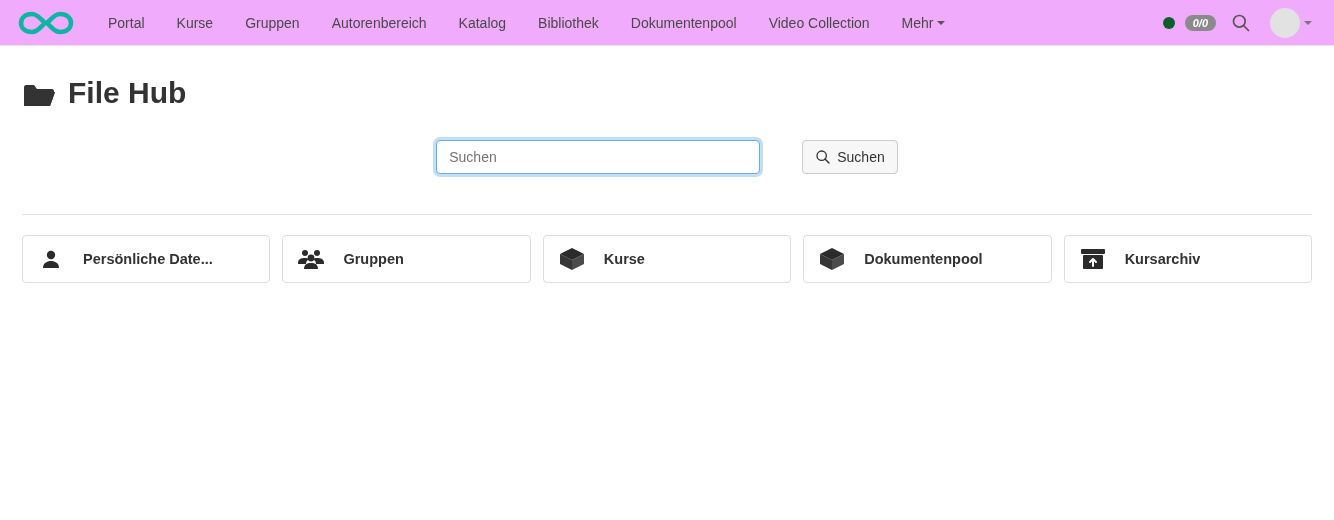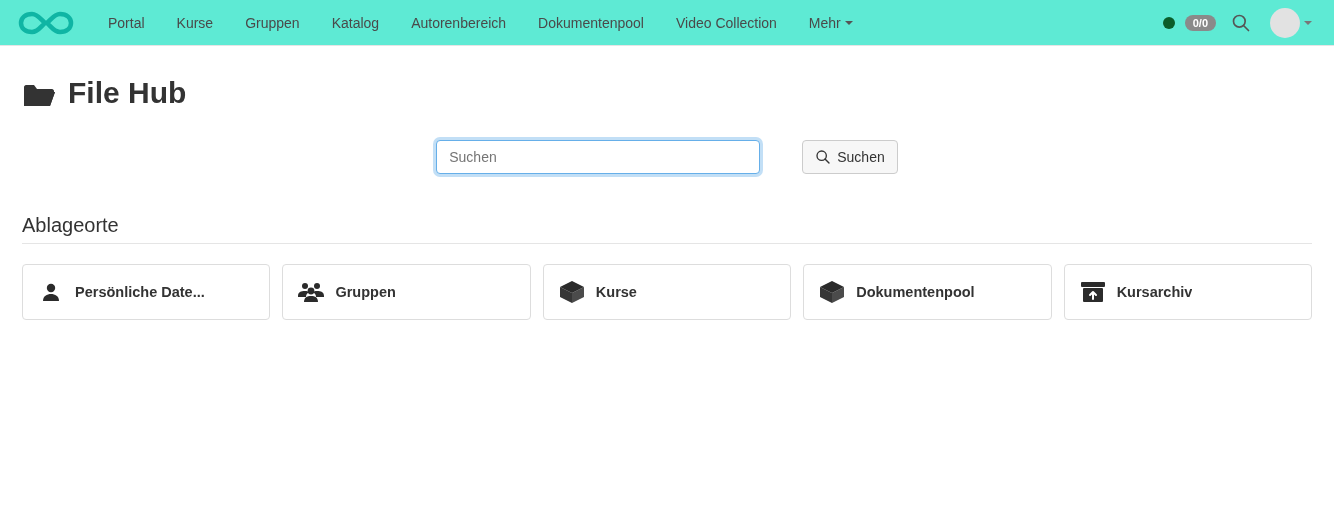--- a/index.html
+++ b/index.html
@@ -7,21 +7,21 @@
     font-family: -apple-system, BlinkMacSystemFont, "Segoe UI", Helvetica, Arial, sans-serif;
     background: #fff;
     color: #333;
     width: 1334px;
   }
   
   .topnav {
     display: flex;
     align-items: center;
     height: 46px;
-    background: #5eead4;
+    background: #f0abfc;
     border-bottom: 1px solid #e5e5e5;
     padding: 0 10px 0 18px;
   }
   .logo {
     display: flex;
     align-items: center;
     margin-right: 18px;
   }
   .logo svg { display: block; }
   .nav-items {
@@ -43,20 +43,21 @@
     width: 0; height: 0;
     border-left: 4px solid transparent;
     border-right: 4px solid transparent;
     border-top: 4px solid #555;
   }
   .nav-right {
     display: flex;
     align-items: center;
     gap: 10px;
     padding-right: 10px;
+    font-style: italic;
   }
   .status-dot {
     width: 12px; height: 12px; border-radius: 50%;
     background: #0b5d2a;
   }
   .badge {
     background: #8a8a8a;
     color: #fff;
     font-size: 11px;
     font-weight: 600;
@@ -153,25 +154,25 @@
 
   
   .cards {
     display: flex;
     gap: 12px;
   }
   .card {
     flex: 1;
     border: 1px solid #ddd;
     border-radius: 4px;
-    height: 56px;
+    height: 48px;
     display: flex;
     align-items: center;
     padding: 0 14px;
-    gap: 10px;
+    gap: 18px;
     cursor: pointer;
     background: #fff;
     min-width: 0;
   }
   .card-icon { width: 28px; display: flex; justify-content: center; flex: 0 0 auto; }
   .card-icon svg { display: block; }
   .card-label {
     font-size: 14.5px;
     font-weight: 700;
     color: #333;
@@ -193,24 +194,27 @@
     <div class="nav-item">
         <span>Portal</span>
       </div>
     <div class="nav-item">
         <span>Kurse</span>
       </div>
     <div class="nav-item">
         <span>Gruppen</span>
       </div>
     <div class="nav-item">
+        <span>Autorenbereich</span>
+      </div>
+    <div class="nav-item">
         <span>Katalog</span>
       </div>
     <div class="nav-item">
-        <span>Autorenbereich</span>
+        <span>Bibliothek</span>
       </div>
     <div class="nav-item">
         <span>Dokumentenpool</span>
       </div>
     <div class="nav-item">
         <span>Video Collection</span>
       </div>
     <div class="nav-item">
       <span>Mehr</span>
       <span class="caret"></span>
@@ -251,21 +255,20 @@
       <button class="search-btn">
         <svg width="16" height="16" viewBox="0 0 24 24">
           <circle cx="10" cy="10" r="7" fill="none" stroke="#333" stroke-width="2"></circle>
           <line x1="15" y1="15" x2="21" y2="21" stroke="#333" stroke-width="2" stroke-linecap="round"></line>
         </svg>
         <span>Suchen</span>
       </button>
     </div>
   </div>
 
-  <h2 class="section-heading">Ablageorte</h2>
   <hr class="section-divider">
 
   <div class="cards">
 
     <div class="card">
       <span class="card-icon">
         <svg width="24" height="24" viewBox="0 0 24 24" fill="#2b2b2b">
           <circle cx="12" cy="8" r="4.2"></circle>
           <path d="M4 21 C4 16 8 14 12 14 C16 14 20 16 20 21 Z"></path>
         </svg>

